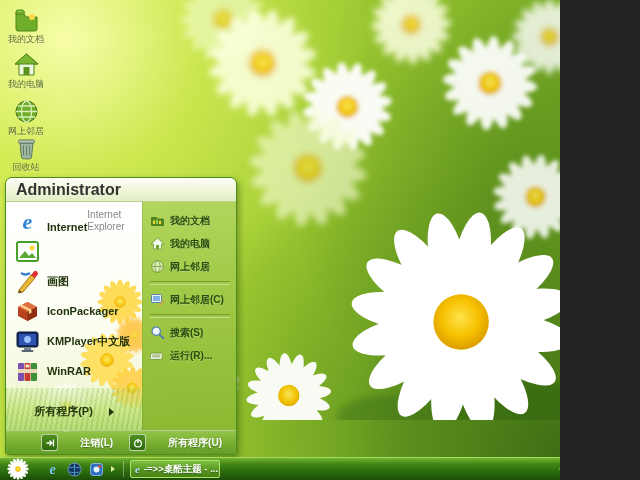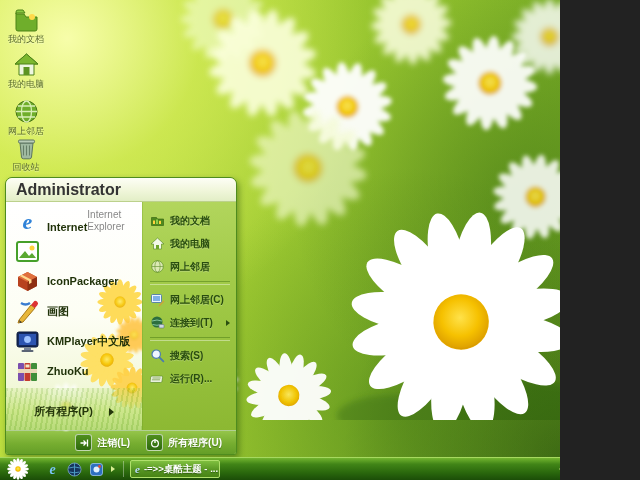--- a/index.html
+++ b/index.html
@@ -54,21 +54,21 @@
   .ri{display:flex;align-items:center;gap:5px;min-height:21px;padding:1px 1px;
     font-weight:bold;font-size:10px;color:#284c0f;text-shadow:0 1px 0 rgba(255,255,255,.22);cursor:default;}
   .rico{width:15px;height:15px;flex:0 0 15px;}
   .rsep{height:2px;margin:3px 1px;border-top:1px solid rgba(80,130,25,.55);
     border-bottom:1px solid rgba(255,255,255,.40);}
   .ri .subarrow{margin-left:auto;width:0;height:0;border-left:4px solid #2b4f10;
     border-top:3px solid transparent;border-bottom:3px solid transparent;}
   .sm-footer{height:23px;flex:0 0 23px;background:linear-gradient(180deg,#95c54a 0%,#76ad30 55%,#649e27 100%);
     border-top:1px solid rgba(255,255,255,.5);display:flex;align-items:center;
     justify-content:flex-end;gap:16px;padding:0 14px;}
-  .fbtn{display:flex;align-items:center;gap:5px;color:#fff;font-weight:bold;font-size:10px;
+  .fbtn{display:flex;align-items:center;gap:22px;color:#fff;font-weight:bold;font-size:10px;
     text-shadow:0 1px 1px rgba(30,70,0,.5);cursor:default;}
   .icobox{width:15px;height:15px;border-radius:3px;border:1px solid rgba(255,255,255,.65);
     background:linear-gradient(180deg,#4f8f1d,#2e690d);display:flex;align-items:center;justify-content:center;}
 
   
   .taskbar{position:absolute;left:0;bottom:0;width:640px;height:23px;z-index:6;
     background:linear-gradient(180deg,#73b52f 0%,#418517 28%,#28650c 70%,#1b4d08 100%);
     border-top:1px solid #a6d95f;display:flex;align-items:center;padding:0 3px;box-sizing:border-box;}
   .startbtn{width:30px;height:23px;display:flex;align-items:center;justify-content:center;cursor:default;}
   .ql{display:flex;align-items:center;gap:7px;margin-left:12px;}
@@ -259,39 +259,39 @@
         <div class="mi">
           <svg class="mico" viewBox="0 0 25 25">
             <rect x="2" y="3" width="21" height="19" rx="2" fill="#fff" stroke="#46a02a" stroke-width="2"></rect>
             <circle cx="17" cy="9" r="2.5" fill="#ffd23e"></circle>
             <path d="M4 19 l6-7 4 5 3-3 4 5 z" fill="#5aa832"></path>
           </svg>
         </div>
 
         <div class="mi">
           <svg class="mico" viewBox="0 0 25 25">
+            <path d="M4 21 L16 6 l4 3 L8 23 l-5 1 z" fill="#e8b73a" stroke="#a87818"></path>
+            <path d="M16 6 l4 3 2.5-3 a2.5 2.5 0 0 0 -4 -3 z" fill="#d33"></path>
+            <path d="M4 21 l3 2.3 L4.8 24 z" fill="#333"></path>
+            <path d="M6 4 c3 2 6 2 9 0" stroke="#3a7cd0" stroke-width="2.4" fill="none"></path>
+          </svg>
+          <span class="txt">
+              <span class="t">画图</span>
+            </span>
+        </div>
+
+        <div class="mi">
+          <svg class="mico" viewBox="0 0 25 25">
             <path d="M12.5 3 L22 8 v9 l-9.5 5 L3 17 V8 Z" fill="#b8421f"></path>
             <path d="M12.5 3 L22 8 l-9.5 5 L3 8 Z" fill="#e0703d"></path>
             <path d="M12.5 13 L22 8 v9 l-9.5 5 Z" fill="#8f2f12"></path>
             <path d="M7 5.8 l9.5 5 v3 l-2.5 1.3 v-3 L4.8 7 Z" fill="#ffd98e"></path>
           </svg>
           <span class="txt">
               <span class="t">IconPackager</span>
-            </span>
-        </div>
-
-        <div class="mi">
-          <svg class="mico" viewBox="0 0 25 25">
-            <path d="M4 21 L16 6 l4 3 L8 23 l-5 1 z" fill="#e8b73a" stroke="#a87818"></path>
-            <path d="M16 6 l4 3 2.5-3 a2.5 2.5 0 0 0 -4 -3 z" fill="#d33"></path>
-            <path d="M4 21 l3 2.3 L4.8 24 z" fill="#333"></path>
-            <path d="M6 4 c3 2 6 2 9 0" stroke="#3a7cd0" stroke-width="2.4" fill="none"></path>
-          </svg>
-          <span class="txt">
-              <span class="t">画图</span>
             </span>
         </div>
 
         <div class="mi">
           <svg class="mico" viewBox="0 0 25 25">
             <rect x="2" y="3" width="21" height="15" rx="2" fill="#14295e" stroke="#0a1838"></rect>
             <rect x="4" y="5" width="17" height="11" fill="#2c54b0"></rect>
             <circle cx="12.5" cy="10.5" r="3.4" fill="#9fc3ff"></circle>
             <rect x="9" y="19" width="7" height="2" fill="#7a8699"></rect>
             <rect x="6.5" y="21" width="12" height="2" rx="1" fill="#5a6475"></rect>
@@ -303,21 +303,21 @@
 
         <div class="mi">
           <svg class="mico" viewBox="0 0 25 25">
             <rect x="3" y="4" width="6" height="18" rx="1" fill="#7a4fae"></rect>
             <rect x="9.5" y="4" width="6" height="18" rx="1" fill="#c43a2e"></rect>
             <rect x="16" y="4" width="6" height="18" rx="1" fill="#3f8e3a"></rect>
             <rect x="3" y="10" width="19" height="4" fill="#ead9b8"></rect>
             <rect x="10.5" y="5.5" width="4" height="3" fill="#f2e6c8"></rect>
           </svg>
           <span class="txt">
-              <span class="t">ZhuoKu</span>
+              <span class="t">WinRAR</span>
             </span>
         </div>
 
 
         <div class="allprog">
           <span>所有程序(P)</span>
           <span class="tri-r"></span>
         </div>
       </div>
 
@@ -349,29 +349,20 @@
 
         <div class="rsep"></div>
 
         <div class="ri">
           <svg class="rico" viewBox="0 0 15 15">
             <rect x="1.5" y="2.5" width="10" height="8" rx="1" fill="#eef4ff" stroke="#3c6ea8" stroke-width=".8"></rect>
             <rect x="3" y="4" width="7" height="5" fill="#7fb0e8"></rect>
             <path d="M9 13 l4.5-4.5 1 1 L10 14 l-1.6.6 z" fill="#c9a23a"></path>
           </svg>
           <span>网上邻居(C)</span>
-        </div>
-        <div class="ri">
-          <svg class="rico" viewBox="0 0 15 15">
-            <circle cx="7" cy="7" r="5.5" fill="#2c6e3e"></circle>
-            <path d="M2 6 a8 4 0 0 1 10 0 M2.5 9.5 a8 4 0 0 0 9 0" stroke="#8fd0a8" stroke-width=".9" fill="none"></path>
-            <rect x="9" y="9.5" width="5" height="3.5" rx=".8" fill="#cfd8e4" stroke="#5e6e80" stroke-width=".6"></rect>
-          </svg>
-          <span>连接到(T)</span>
-          <span class="subarrow"></span>
         </div>
 
         <div class="rsep"></div>
 
         <div class="ri">
           <svg class="rico" viewBox="0 0 15 15">
             <circle cx="6.2" cy="6.2" r="4.2" fill="#eef6ff" stroke="#4a7ab0" stroke-width="1.2"></circle>
             <path d="M9.4 9.4 L13.4 13.4" stroke="#4a7ab0" stroke-width="1.8" stroke-linecap="round"></path>
           </svg>
           <span>搜索(S)</span>

